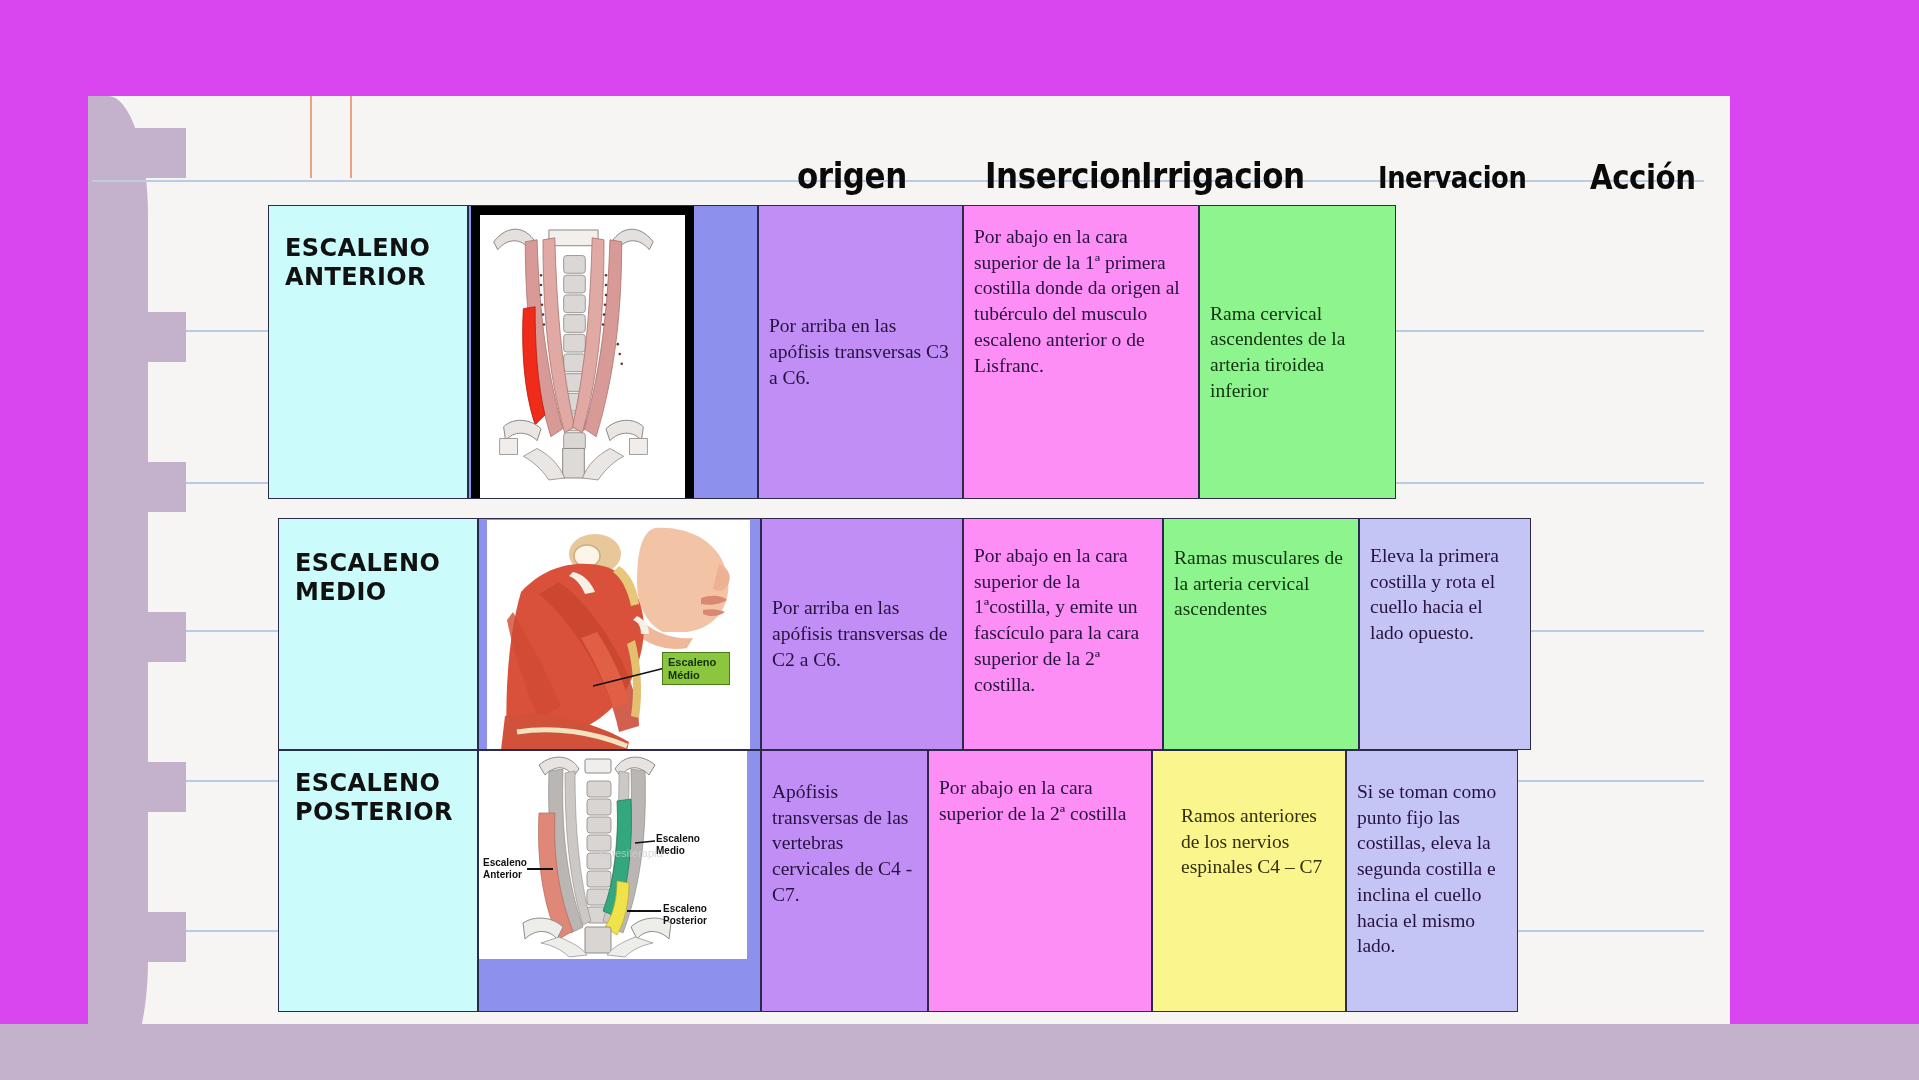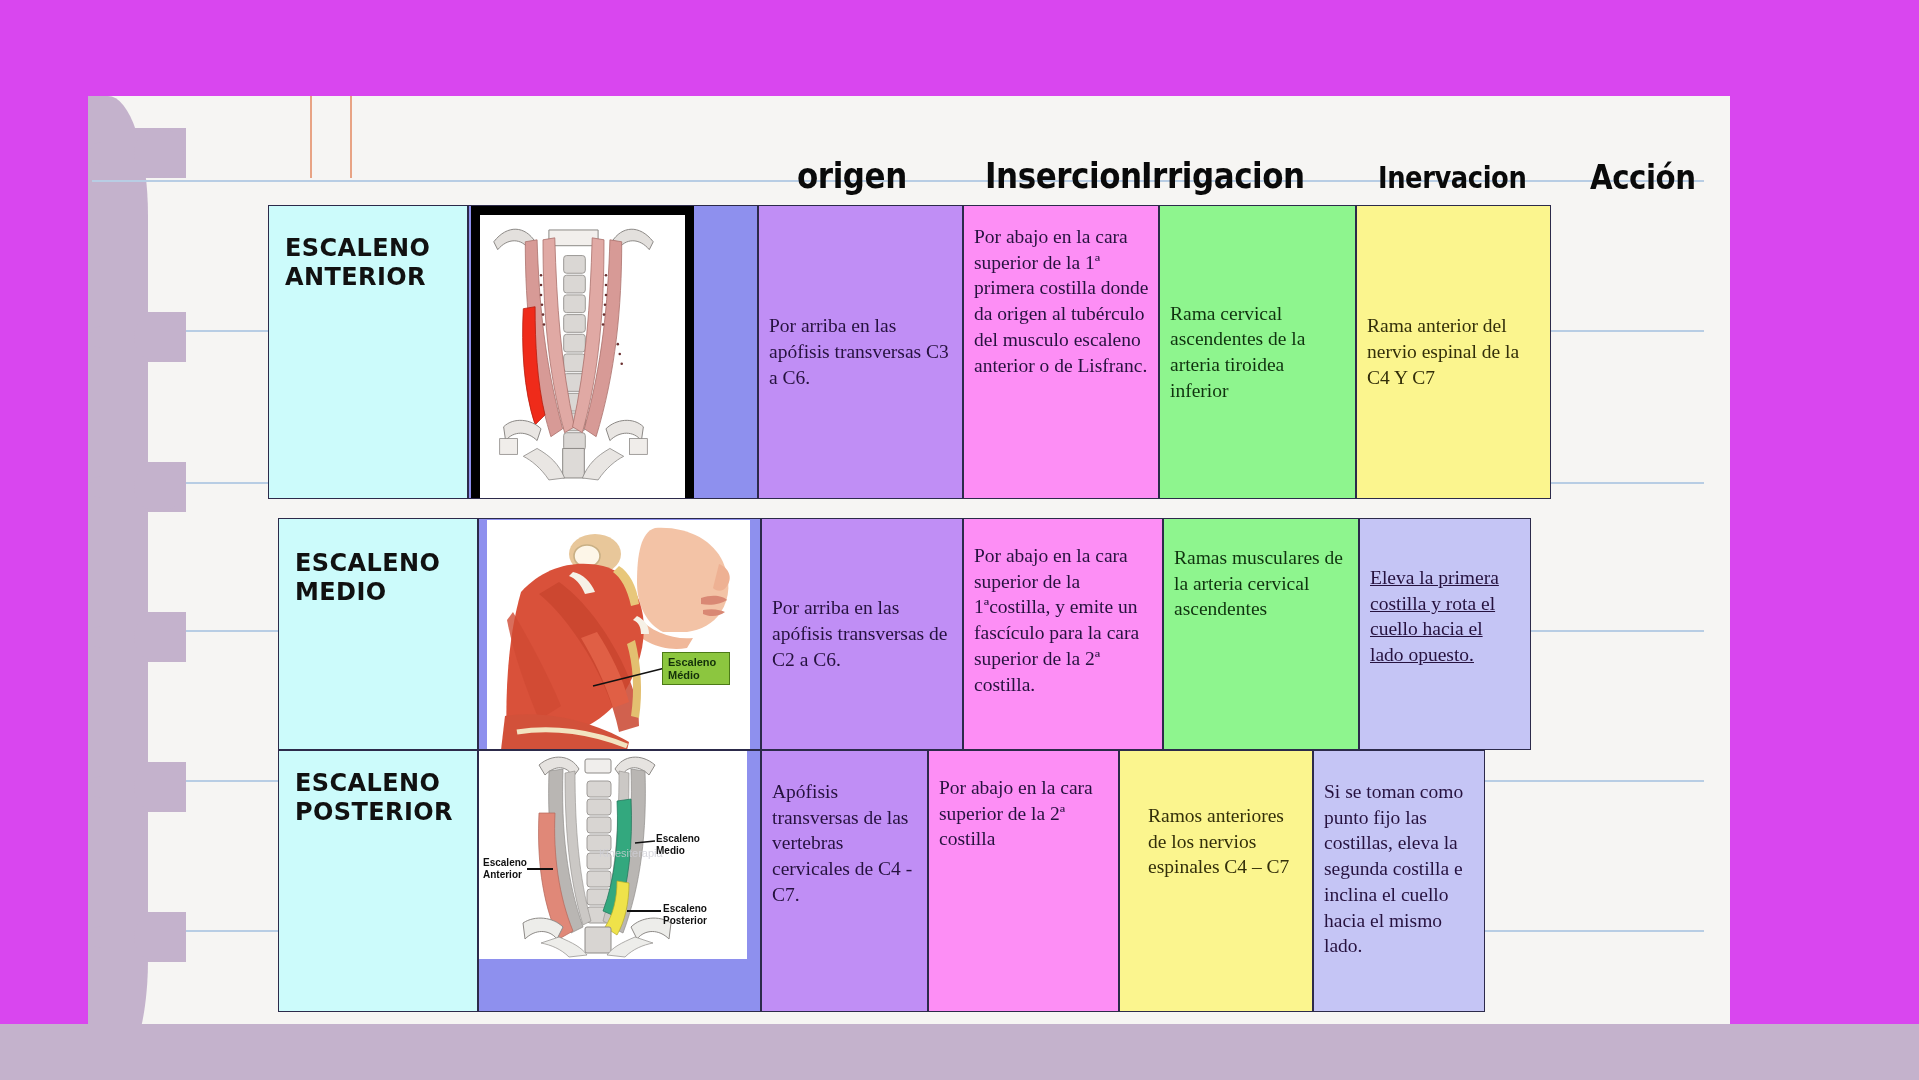--- a/index.html
+++ b/index.html
@@ -296,31 +296,28 @@
             <rect x="152" y="226" width="18" height="16" fill="#f0edea" stroke="#8a8784" stroke-width=".8"></rect>
           </svg>
         </div>
       </div>
     </div>
 
     <div class="cell c-orig top" style="width:205px; align-items:center;font-family:Liberation Serif, serif;">
       <span>Por arriba en las apófisis transversas C3 a C6.</span>
     </div>
 
-    <div class="cell c-ins top" style="width:196px; padding-top:18px;">
+    <div class="cell c-ins top" style="width:236px; padding-top:18px;">
       <span>Por abajo en la cara superior de la 1ª primera costilla donde da origen al tubérculo del musculo escaleno anterior o de Lisfranc.</span>
     </div>
 
     <div class="cell c-irr" style="width:197px;">
       <span>Rama cervical ascendentes de la arteria tiroidea inferior</span>
     </div>
 
-    <div class="cell c-iner" style="width:195px;">
-      <span>Rama anterior del nervio espinal de la C4 Y C7</span>
-    </div>
 
   </div>
 
   <div class="tbl" style="left:278px; top:518px; height:232px;">
 
     <div class="cell cell-name c-name" style="width:200px; padding-top:30px;">
       <span>ESCALENO MEDIO</span>
     </div>
 
     <div class="cell c-img" style="width:283px;">
@@ -376,21 +373,21 @@
 
     <div class="cell c-ins top" style="width:200px; padding-top:24px;">
       <span>Por abajo en la cara superior de la 1ªcostilla, y emite un fascículo para la cara superior de la 2ª costilla.</span>
     </div>
 
     <div class="cell c-irr top" style="width:196px; padding-top:26px;">
       <span>Ramas musculares de la arteria cervical ascendentes</span>
     </div>
 
 
-    <div class="cell c-acc top" style="width:172px; padding-top:46px;text-decoration:underline;">
+    <div class="cell c-acc top" style="width:172px; padding-top:24px;">
       <span>Eleva la primera costilla y rota el cuello hacia el lado opuesto.</span>
     </div>
   </div>
 
   <div class="tbl" style="left:278px; top:750px; height:262px;">
 
     <div class="cell cell-name c-name" style="width:200px; padding-top:18px;">
       <span>ESCALENO POSTERIOR</span>
     </div>
 
@@ -445,21 +442,21 @@
           <div class="plainlab" style="left:184px; top:152px; width:56px;">Escaleno
 Posterior</div>
         </div>
       </div>
     </div>
 
     <div class="cell c-orig top" style="width:167px; padding-top:28px;">
       <span>Apófisis transversas de las vertebras cervicales de C4 - C7.</span>
     </div>
 
-    <div class="cell c-ins top" style="width:191px; padding-top:24px;">
+    <div class="cell c-ins top" style="width:224px; padding-top:24px;">
       <span>Por abajo en la cara superior de la 2ª costilla</span>
     </div>
 
 
     <div class="cell c-iner top" style="width:194px; padding-top:52px;padding-left:28px;">
       <span>Ramos anteriores de los nervios espinales C4 – C7</span>
     </div>
 
     <div class="cell c-acc top" style="width:172px; padding-top:28px;">
       <span>Si se toman como punto fijo las costillas, eleva la segunda costilla e inclina el cuello hacia el mismo lado.</span>

